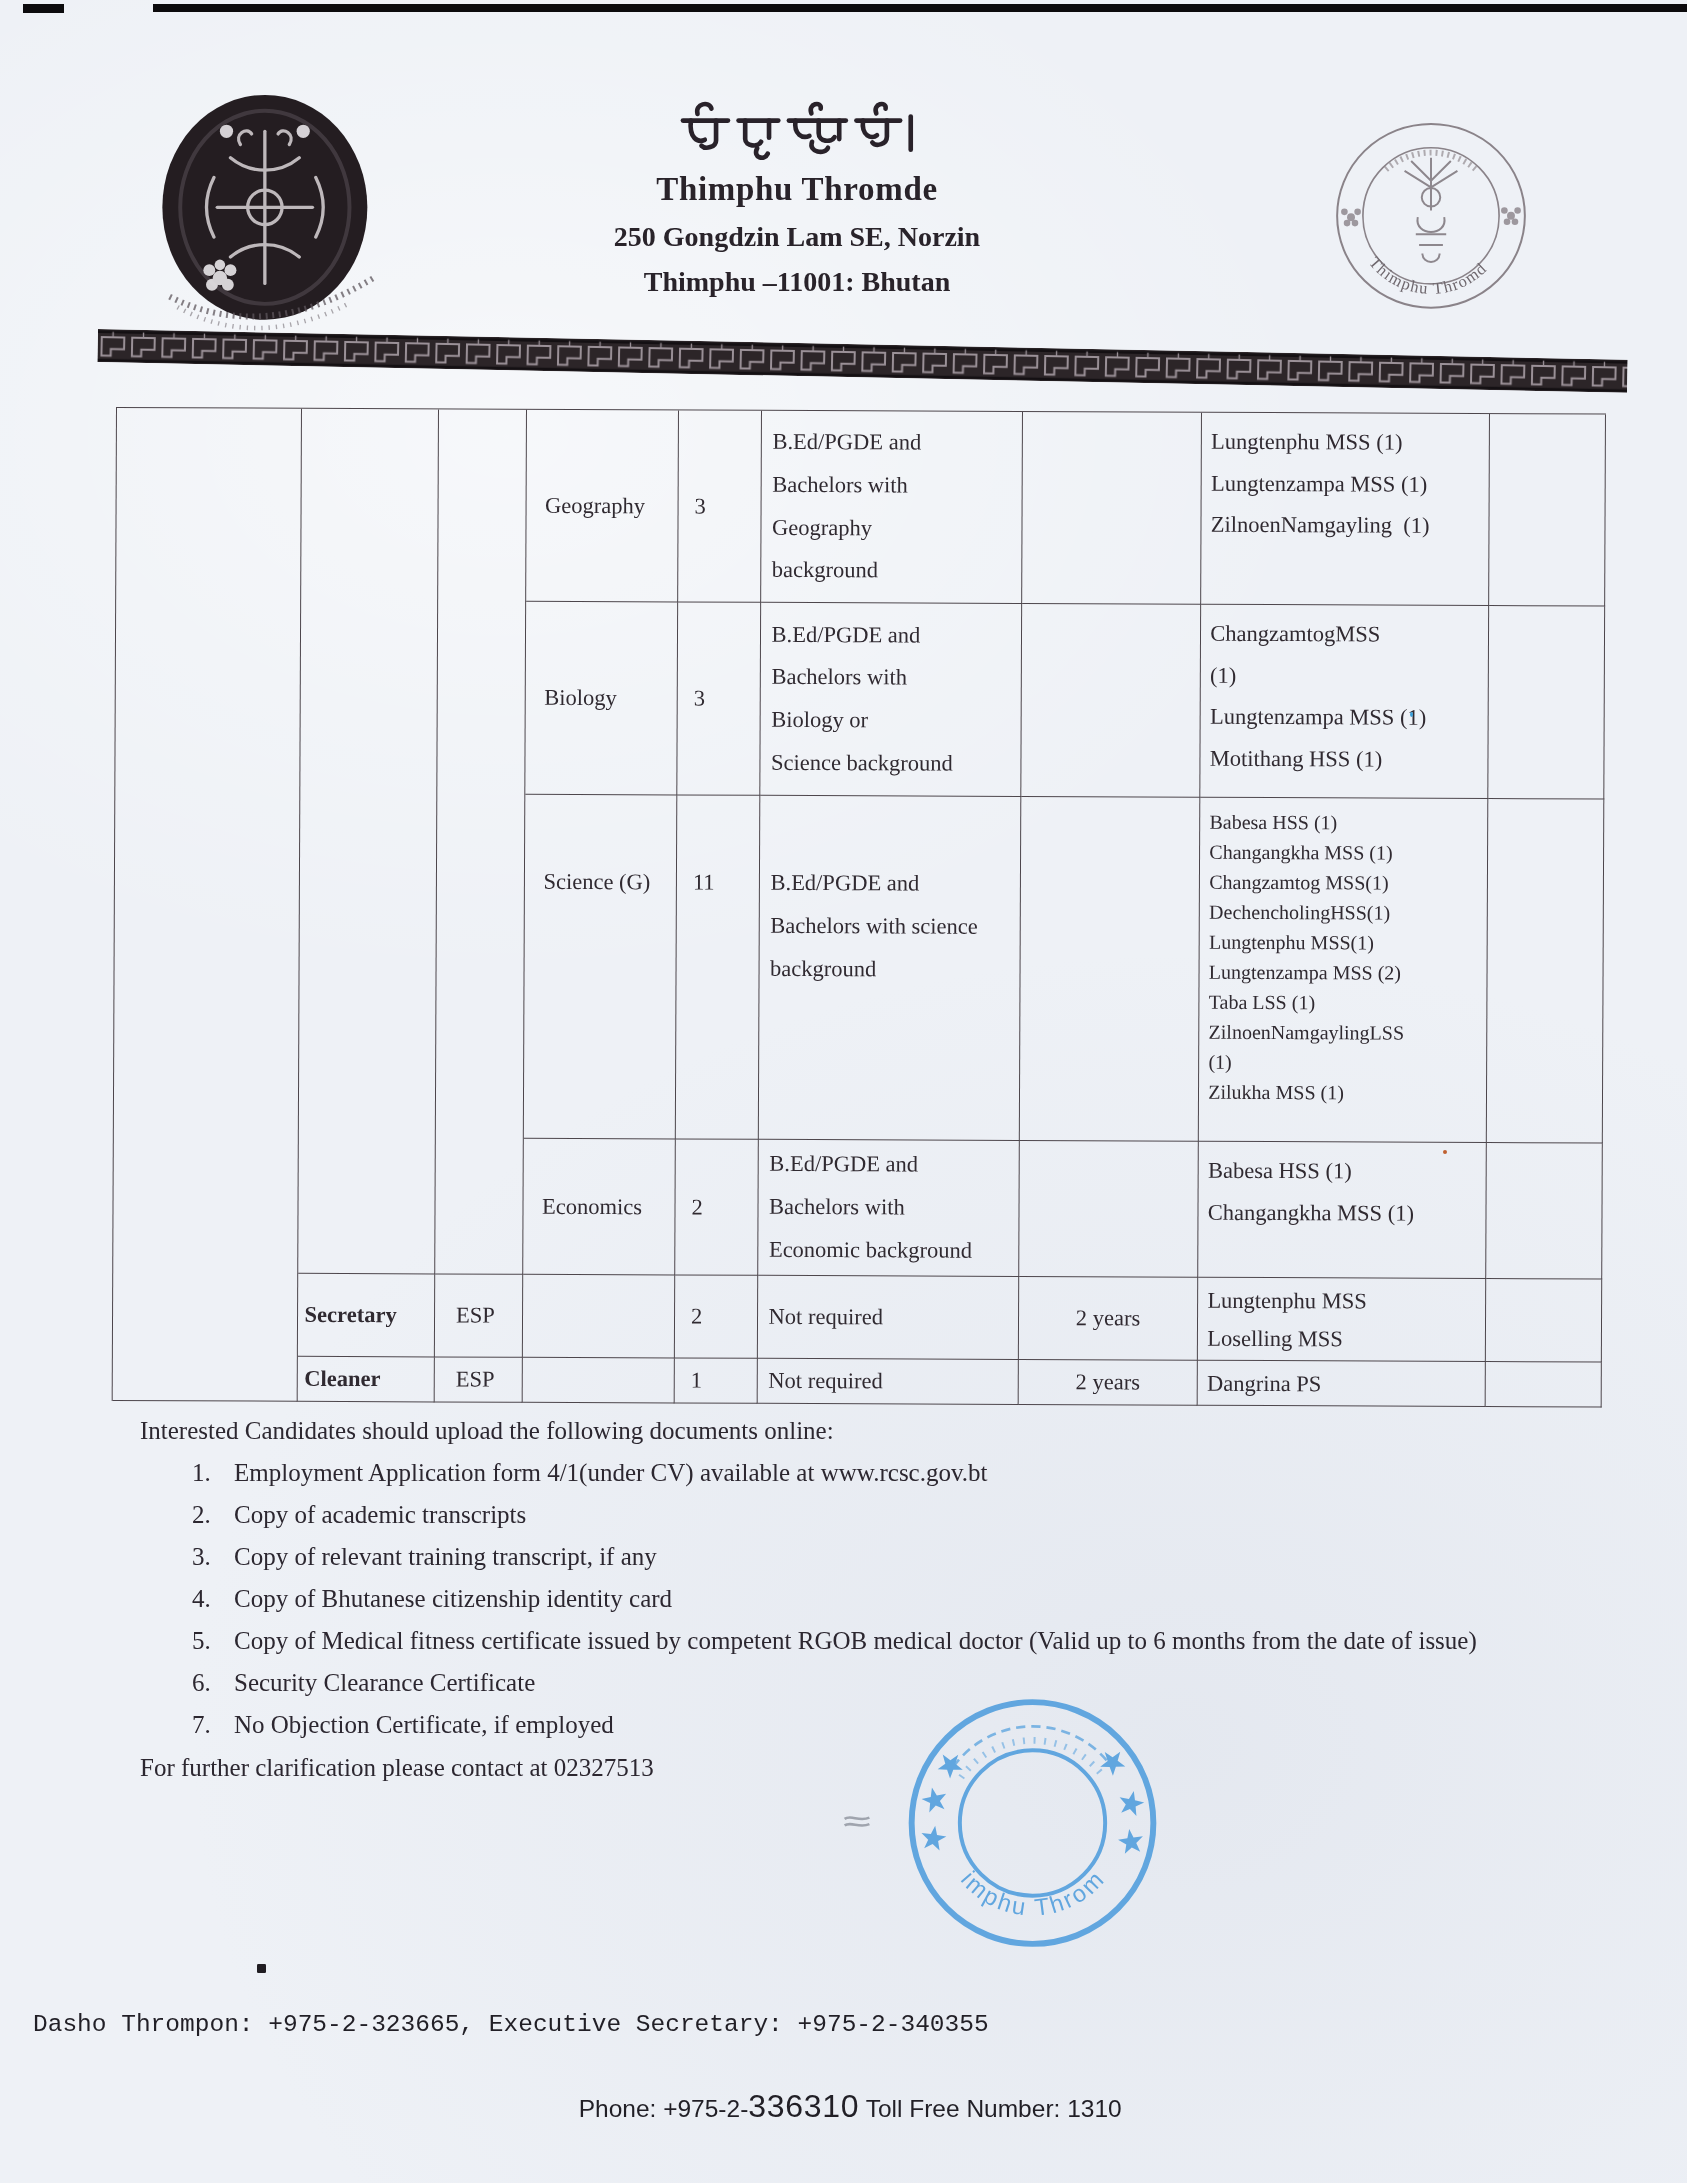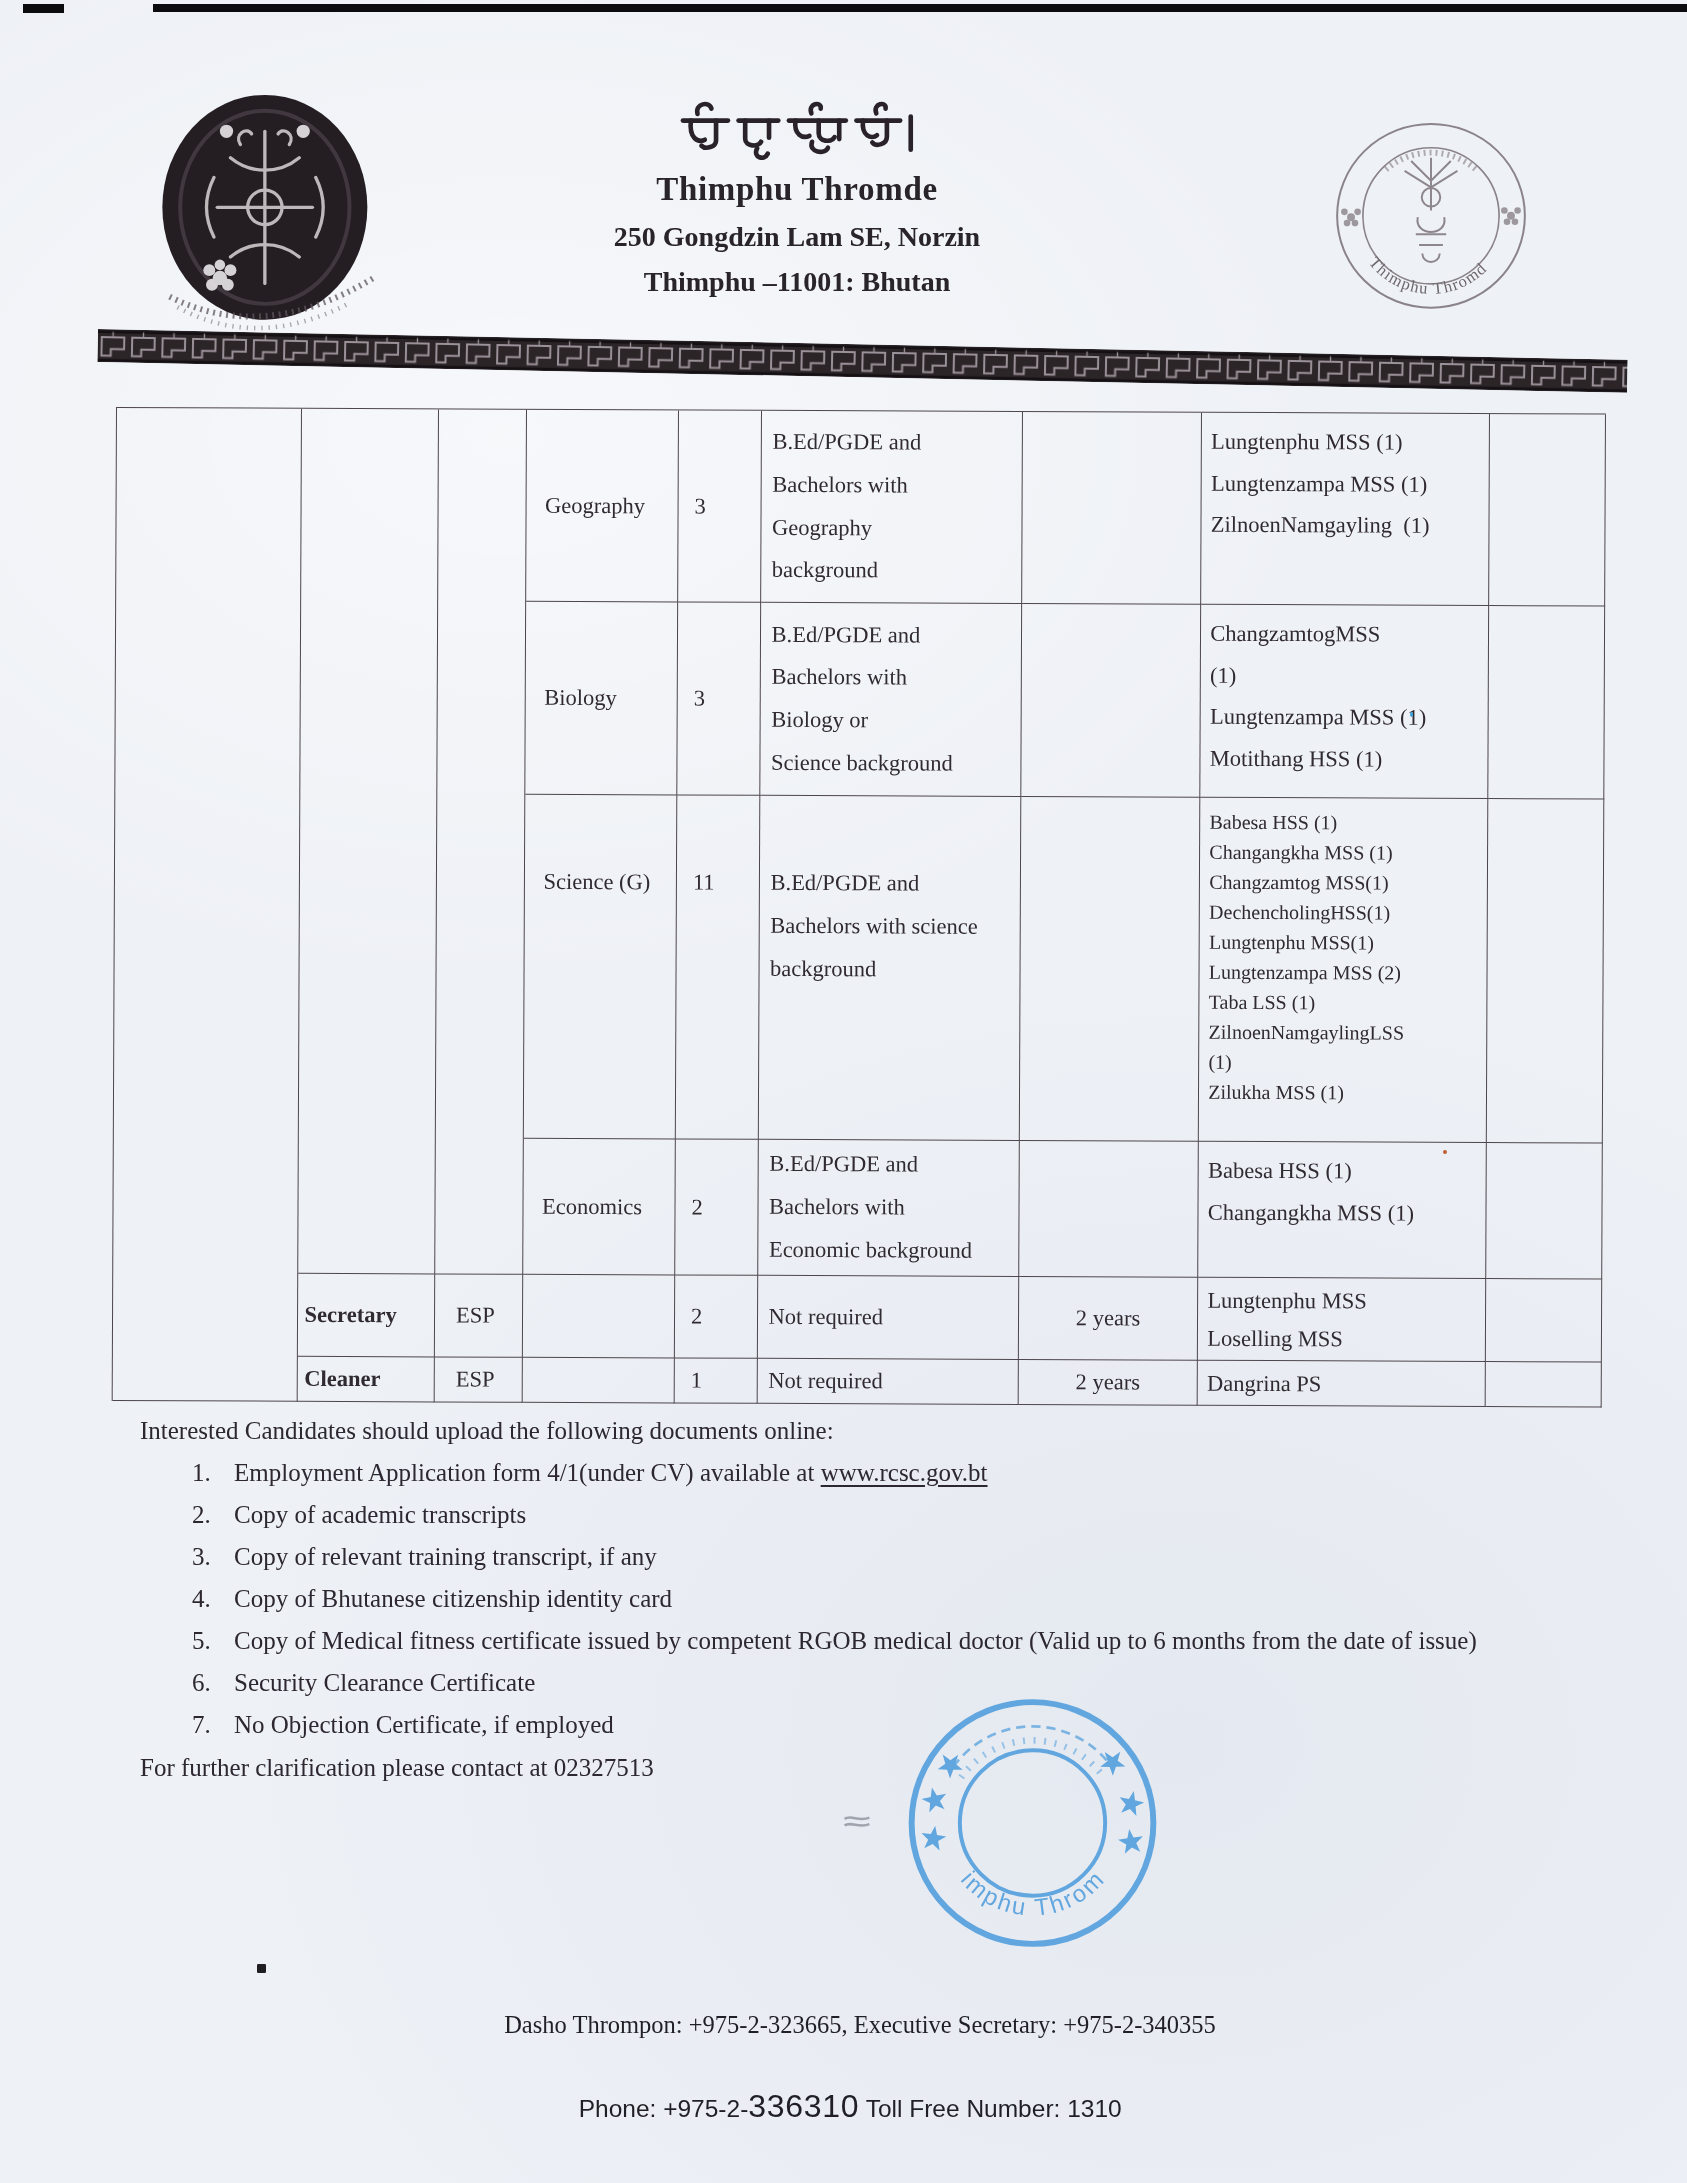--- a/index.html
+++ b/index.html
@@ -52,31 +52,31 @@
   .pos{padding-left:6.6px;font-weight:700;}
   .cat{padding-left:21px;}
   .exp{justify-content:center;}
   .esp-sch{padding-top:4px;line-height:1.7;}
   
   .instructions{position:absolute;left:140px;top:1417px;width:1508px;font-size:25px;color:#2c2730;}
   .intro{margin:0 0 5.3px 0;}
   .doc-list{margin:0;}
   .doc-item{display:flex;margin-top:14px;white-space:nowrap;}
   .doc-num{width:42px;margin-left:52px;flex:none;}
-  .doc-link{text-decoration:underline;text-underline-offset:4px;color:#2c2730;}
+  .doc-link{text-underline-offset:4px;color:#2c2730;}
   .contact-line{margin-top:15px;}
   
   .stamp{position:absolute;left:887px;top:1681px;width:291px;height:284px;opacity:.88;}
   .ink-smudge{position:absolute;left:842px;top:1813px;width:30px;height:17px;}
   .stray-dot{position:absolute;left:257px;top:1964px;width:8.6px;height:8.6px;background:#201d22;border-radius:1.3px;}
   .speck-blue{position:absolute;left:1410px;top:712px;width:3.3px;height:5.3px;background:#3b9fd8;border-radius:50%;}
   .speck-orange{position:absolute;left:1443px;top:1150px;width:4px;height:4px;background:#c06030;border-radius:50%;}
   
-  .footer-line1{position:absolute;left:33px;top:2011px;width:1654px;text-align:center;
-    font-family:Liberation Serif, serif;font-size:24.5px;color:#211f26;}
+  .footer-line1{position:absolute;left:33px;top:2011px;width:1654px;
+    font-family:Liberation Mono, monospace;font-size:24.5px;color:#211f26;}
   .footer-line2{position:absolute;left:13.2px;top:2088px;width:1674px;text-align:center;
     font-family:"Liberation Sans",sans-serif;font-size:24.5px;color:#211f26;}
   .phone-big{font-size:32px;letter-spacing:0.7px;}
 </style>
 </head>
 <body>
 
 <div class="page">
 
   <div class="scan-strip-a"></div>

